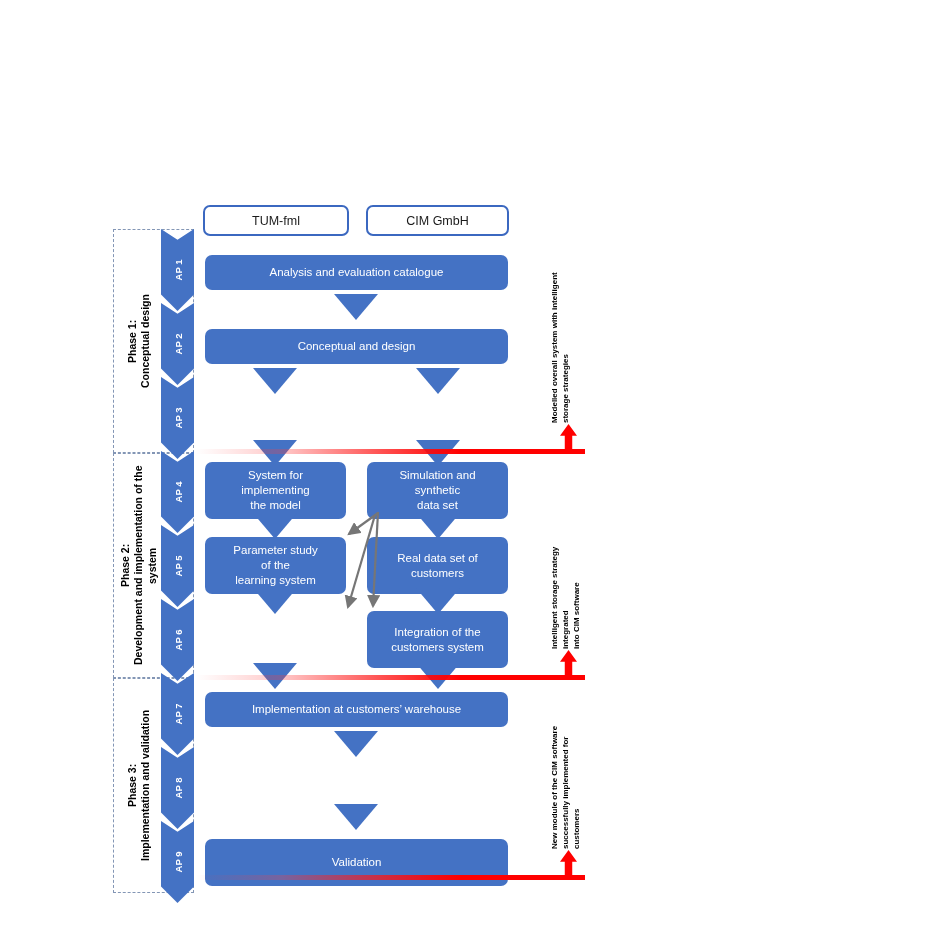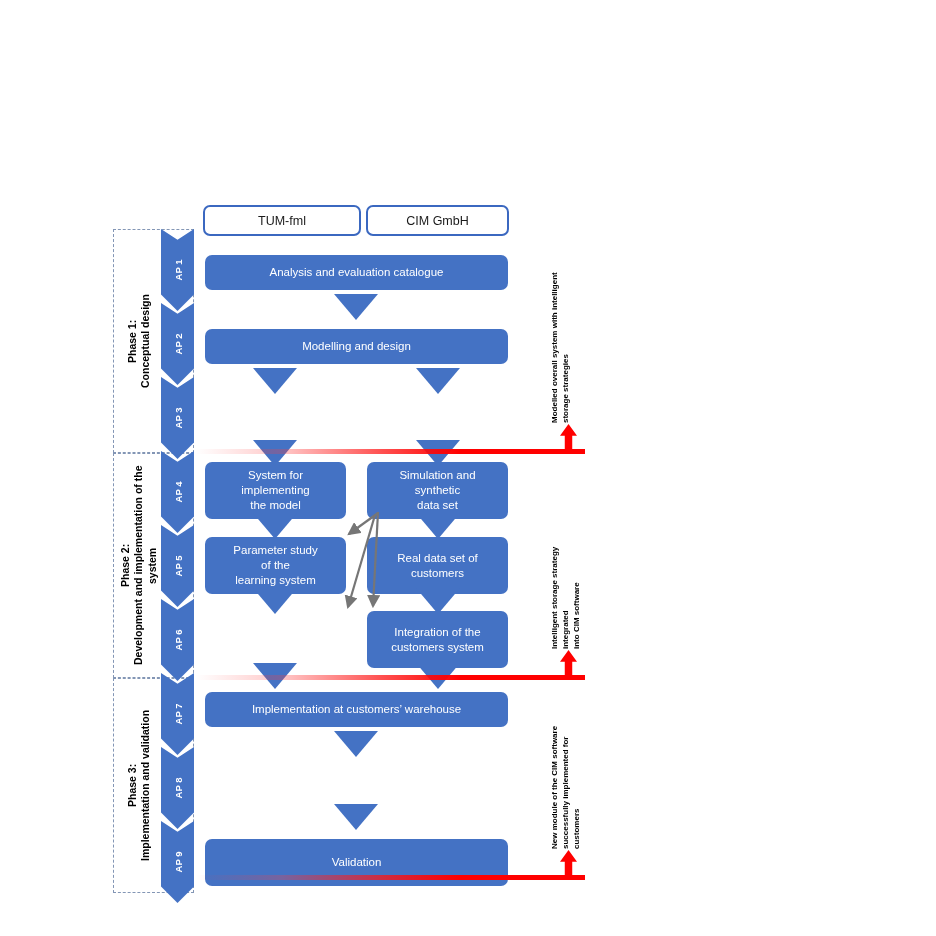--- a/index.html
+++ b/index.html
@@ -153,27 +153,27 @@
   <div class="ap-chev" style="top:673px;height:82px;">
     <span>AP 7</span>
     </div>
   <div class="ap-chev" style="top:747px;height:82px;">
     <span>AP 8</span>
     </div>
   <div class="ap-chev" style="top:821px;height:82px;">
     <span>AP 9</span>
     </div>
 
-  <div class="partner" style="left:203px;top:205px;width:158px;">TUM-fml</div>
+  <div class="partner" style="left:203px;top:205px;width:146px;">TUM-fml</div>
   <div class="partner" style="left:366px;top:205px;width:143px;">CIM GmbH</div>
 
   <div class="wp" style="left:205px;top:255px;width:303px;height:35px;">Analysis and evaluation catalogue</div>
   <div class="tri" style="left:334px;top:294px;"></div>
 
-  <div class="wp" style="left:205px;top:329px;width:303px;height:35px;">Modelling and design</div>
+  <div class="wp" style="left:205px;top:329px;width:303px;height:35px;">Conceptual and design</div>
   <div class="tri" style="left:253px;top:368px;"></div>
   <div class="tri" style="left:416px;top:368px;"></div>
 
 
   <div class="tri" style="left:253px;top:440px;"></div>
   <div class="tri" style="left:416px;top:440px;"></div>
 
   <div class="wp" style="left:205px;top:462px;width:141px;height:57px;">System for implementing
 the model</div>
   <div class="wp" style="left:367px;top:462px;width:141px;height:57px;">Simulation and synthetic

